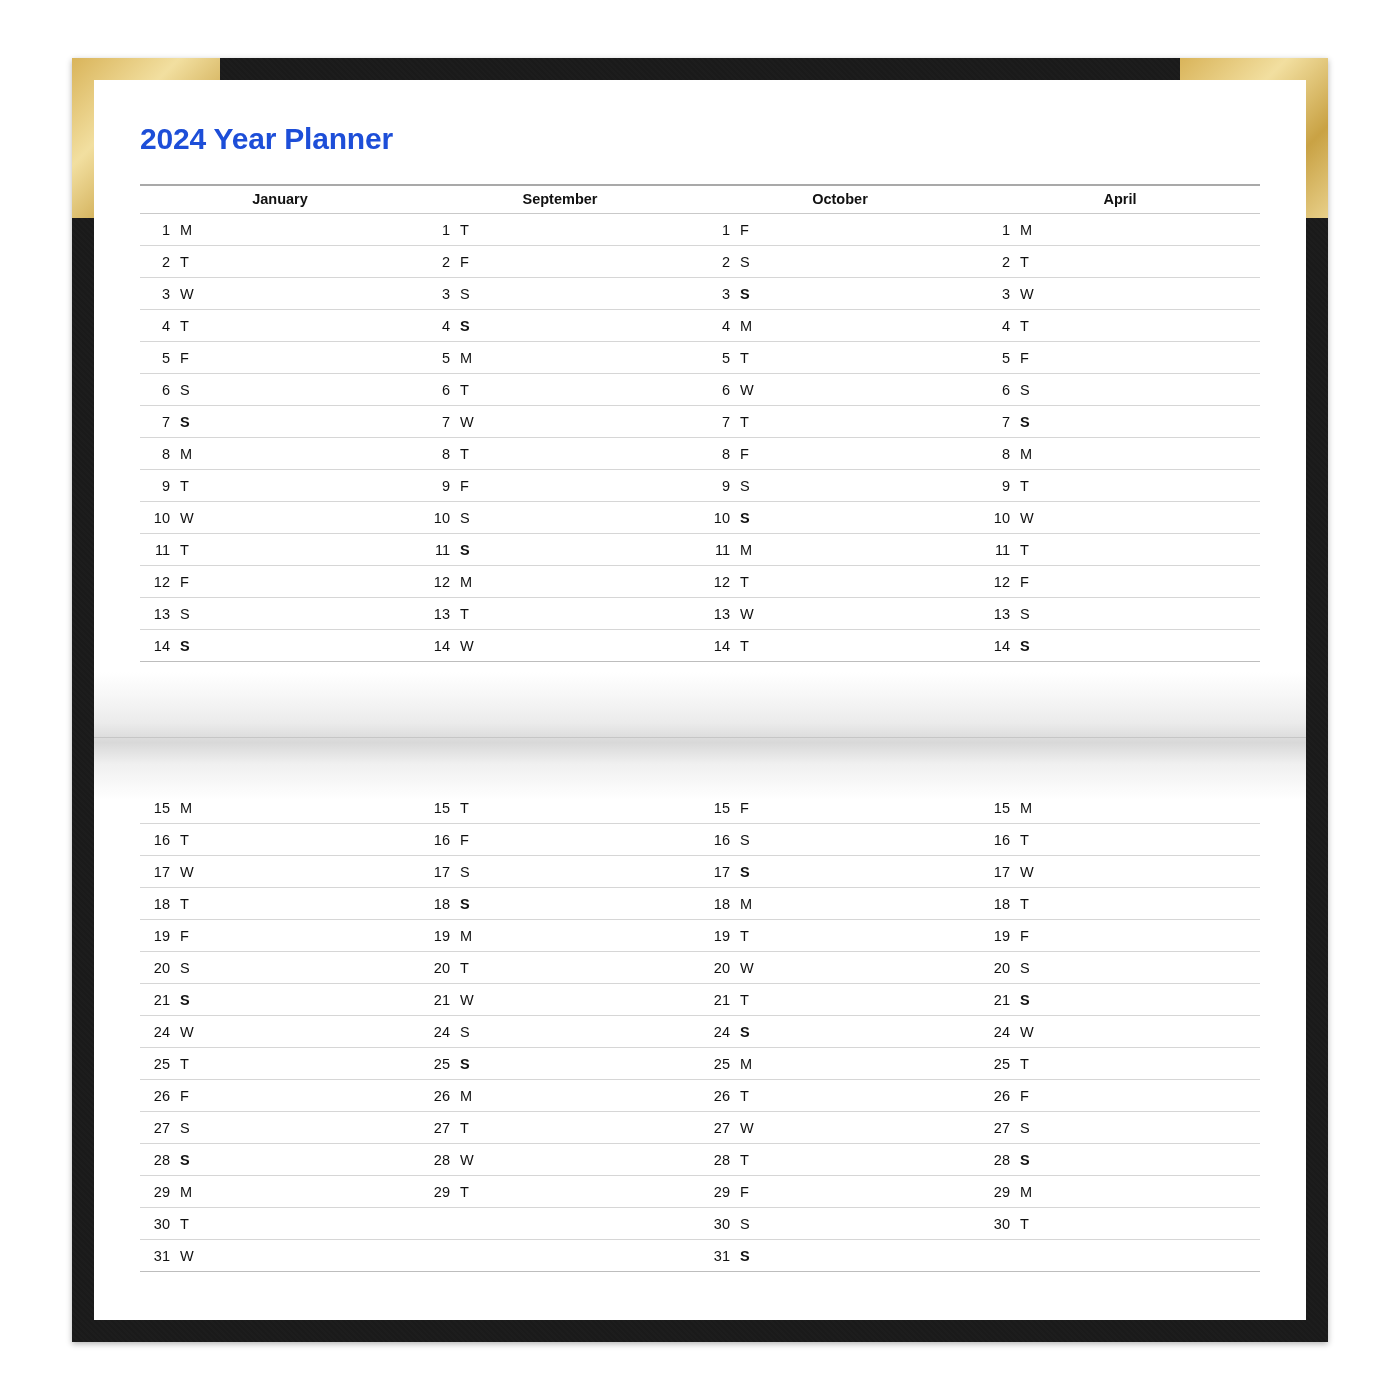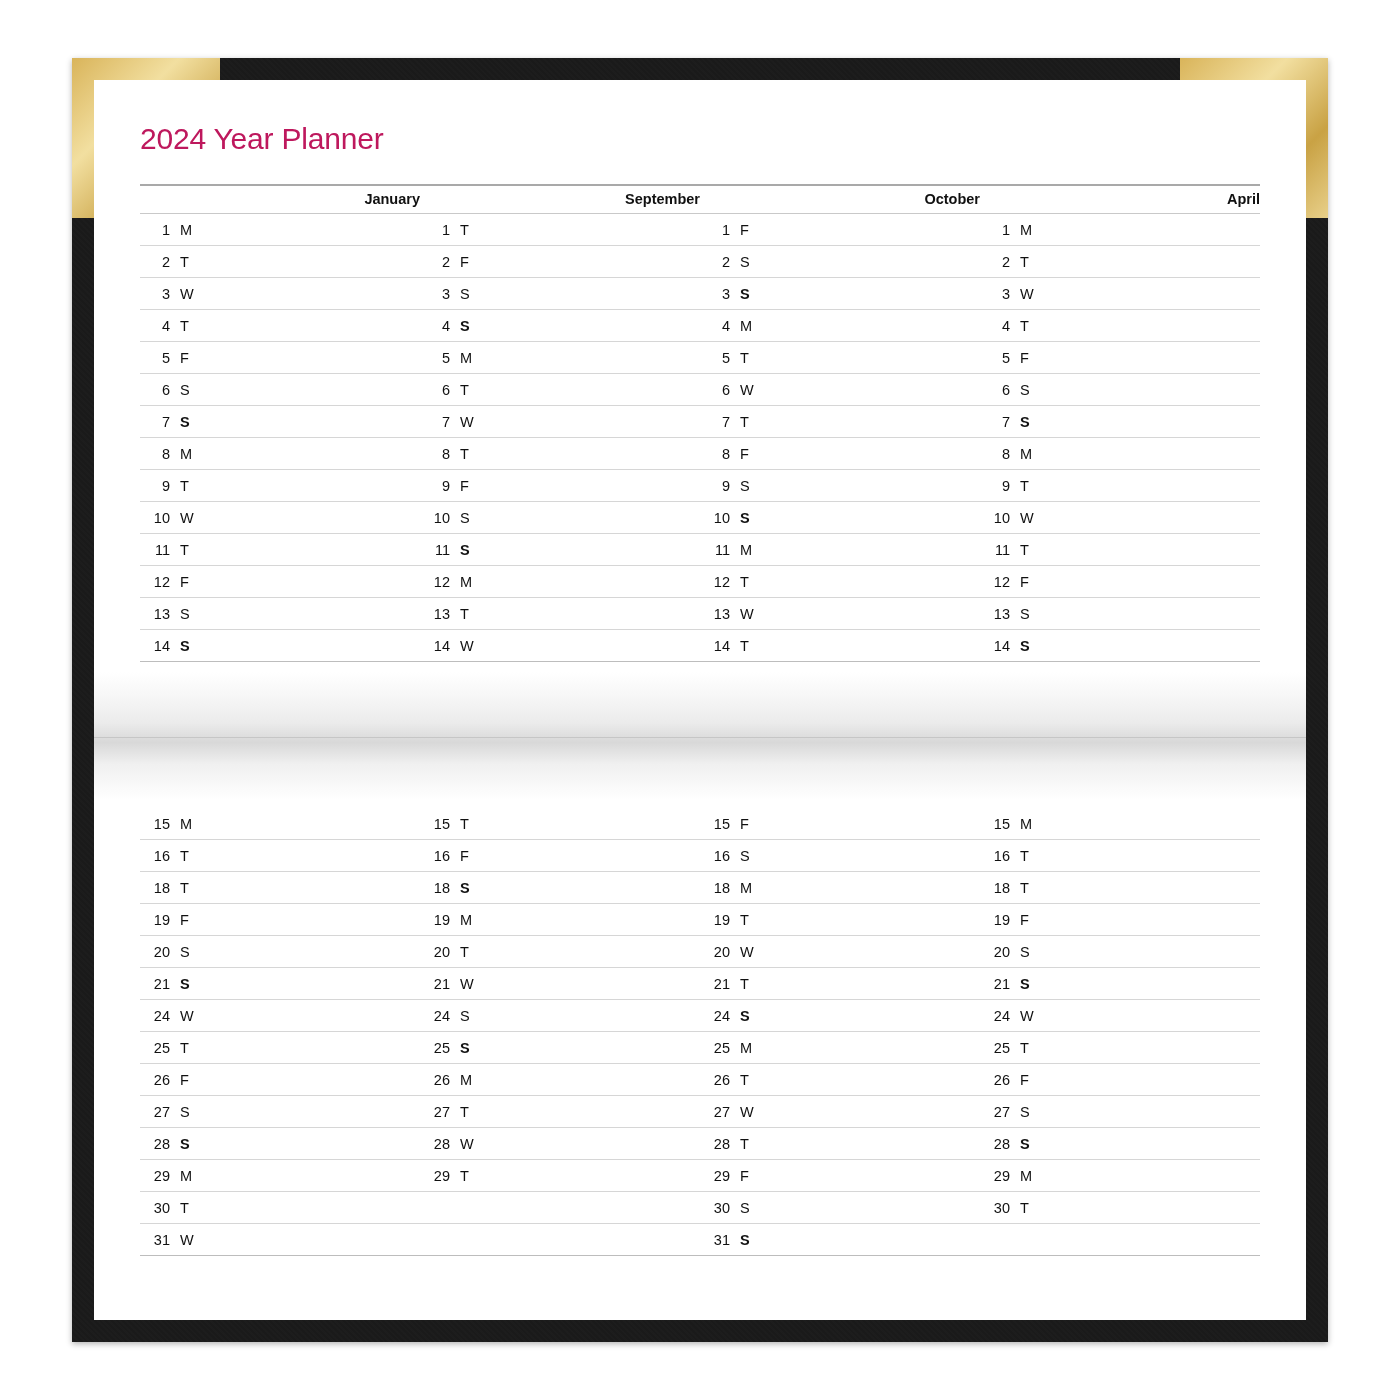--- a/index.html
+++ b/index.html
@@ -73,35 +73,35 @@
     pointer-events: none;
   }
 
   .content {
     position: relative;
     padding: 42px 46px 0 46px;
   }
 
   h1.title {
     font-size: 30px;
-    font-weight: normal;
-    color: #be185d;
+    font-weight: bold;
+    color: #1d4ed8;
     margin: 0 0 28px 0;
     letter-spacing: -0.2px;
   }
 
   table.planner {
     width: 100%;
     border-collapse: collapse;
     table-layout: fixed;
   }
   table.planner col { width: 25%; }
 
   table.planner thead th {
-    text-align: right;
+    text-align: center;
     font-size: 14.5px;
     font-weight: bold;
     color: #111;
     padding: 5px 0 6px 0;
     border-top: 2.5px solid #a9a9a9;
     border-bottom: 1px solid #c9c9c9;
   }
 
   table.planner tbody td {
     padding: 0;
@@ -121,21 +121,21 @@
   .num {
     width: 30px;
     text-align: right;
     padding-right: 10px;
   }
   .dow { width: 22px; }
   .dow.sun { font-weight: bold; }
 
   .spacer-block { height: 130px; }
 
-  .bottom-table-wrap { margin-top: 16px; }
+  .bottom-table-wrap { margin-top: 0; }
 </style>
 </head>
 <body>
 
 <div class="planner-cover">
   <div class="corner corner-tl"></div>
   <div class="corner corner-tr"></div>
 
   <div class="page">
     <div class="content">
@@ -584,20 +584,46 @@
                 <td>
                   <div class="cell">
                     <span class="num">16</span>
                     <span class="dow">T</span>
                   </div>
                 </td>
               </tr>
               <tr>
                 <td>
                   <div class="cell">
+                    <span class="num">17</span>
+                    <span class="dow">W</span>
+                  </div>
+                </td>
+                <td>
+                  <div class="cell">
+                    <span class="num">17</span>
+                    <span class="dow">S</span>
+                  </div>
+                </td>
+                <td>
+                  <div class="cell">
+                    <span class="num">17</span>
+                    <span class="dow sun">S</span>
+                  </div>
+                </td>
+                <td>
+                  <div class="cell">
+                    <span class="num">17</span>
+                    <span class="dow">W</span>
+                  </div>
+                </td>
+              </tr>
+              <tr>
+                <td>
+                  <div class="cell">
                     <span class="num">18</span>
                     <span class="dow">T</span>
                   </div>
                 </td>
                 <td>
                   <div class="cell">
                     <span class="num">18</span>
                     <span class="dow sun">S</span>
                   </div>
                 </td>

